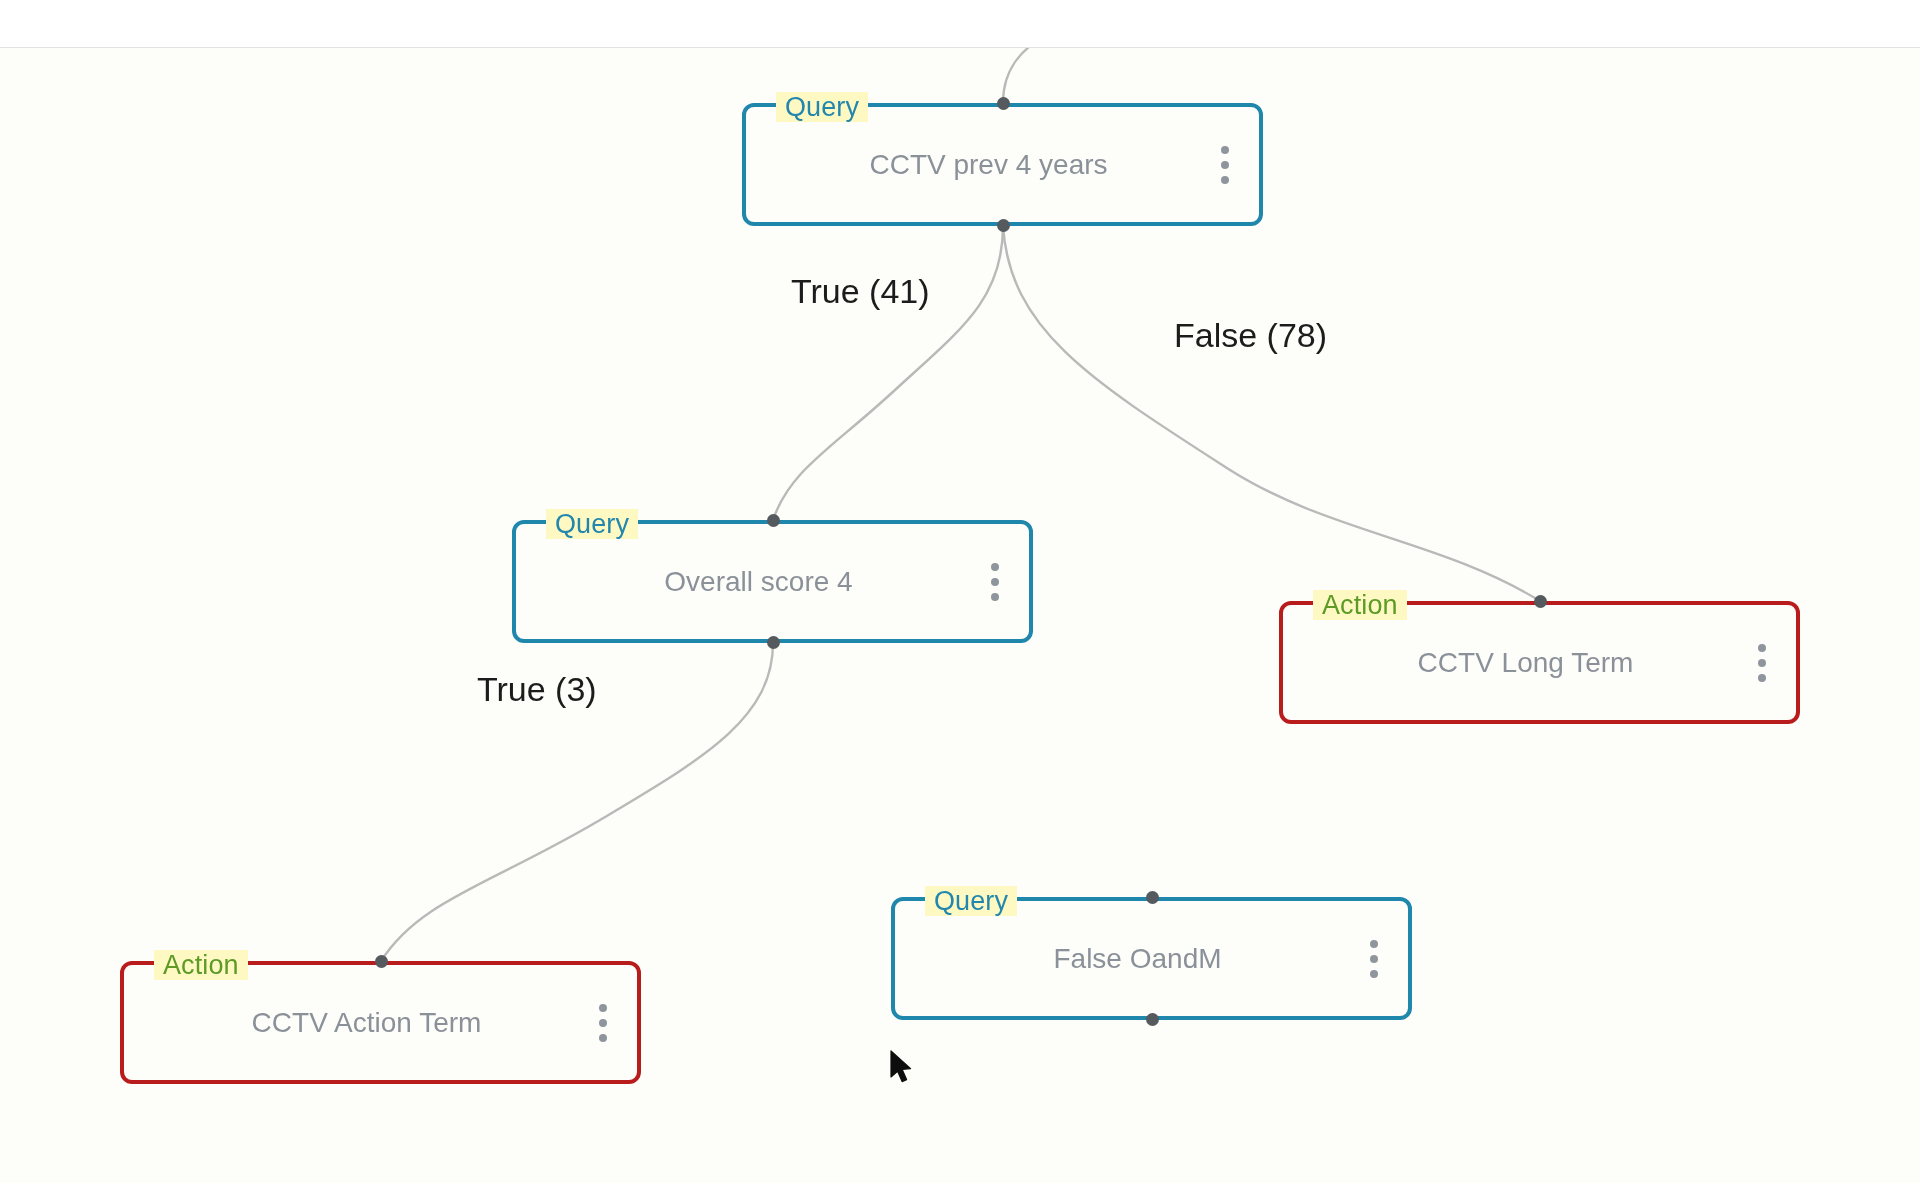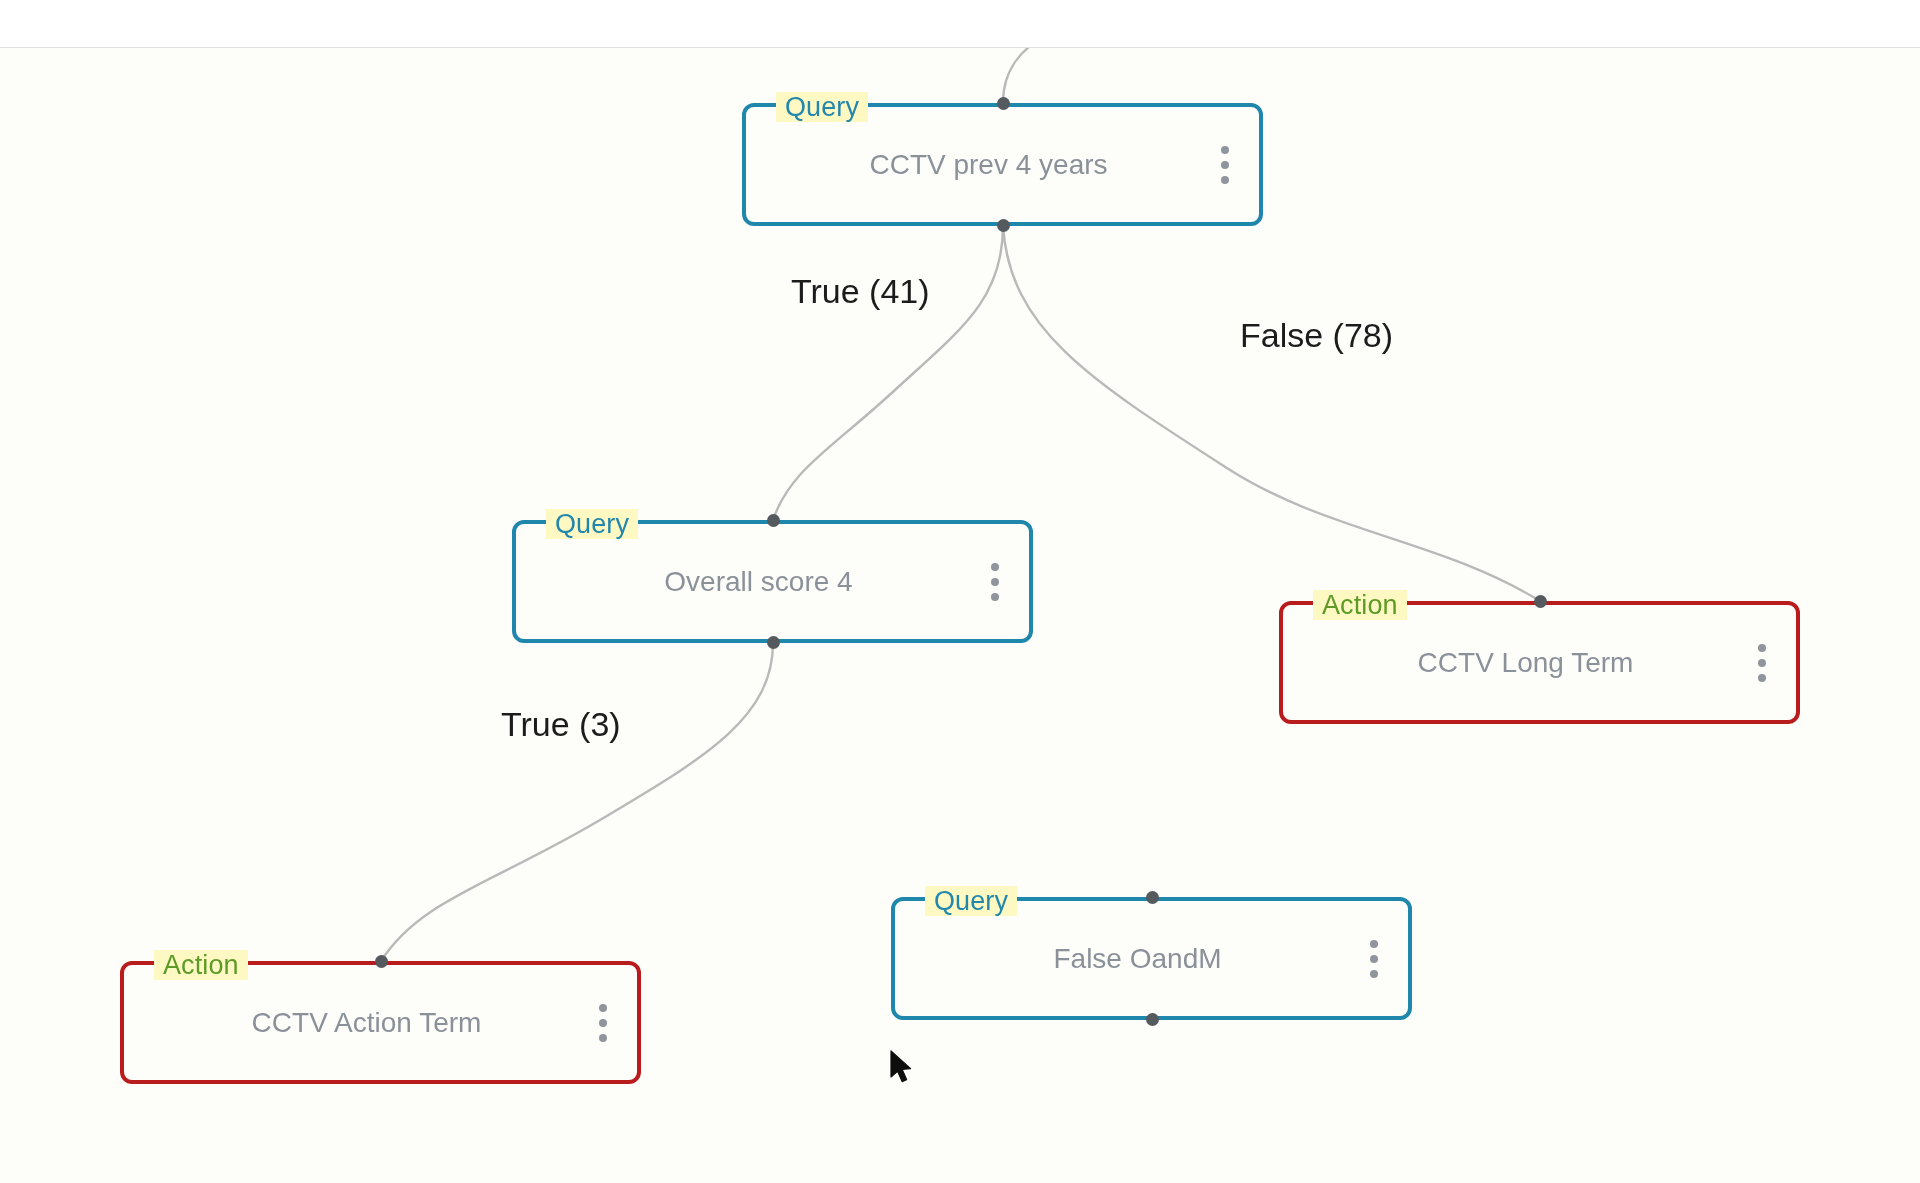--- a/index.html
+++ b/index.html
@@ -157,23 +157,23 @@
 
     <path d="M 1003 226 C 1003 300, 960 330, 895 390 C 830 450, 790 470, 773 520" stroke="#b9b9b9" stroke-width="2.4" fill="none" stroke-linecap="round"></path>
 
     <path d="M 1003 226 C 1010 330, 1090 380, 1230 470 C 1330 533, 1440 540, 1540 601" stroke="#b9b9b9" stroke-width="2.4" fill="none" stroke-linecap="round"></path>
 
     <path d="M 773 643 C 773 720, 700 760, 600 820 C 490 885, 420 900, 381 961" stroke="#b9b9b9" stroke-width="2.4" fill="none" stroke-linecap="round"></path>
   </svg>
 
   <div class="edge-label" style="left:775px; top:224px;margin-left:16px;">True (41)</div>
 
-  <div class="edge-label" style="left:1240px; top:268px;">False (78)</div>
-
-  <div class="edge-label" style="left:477px; top:657px;margin-left:24px;">True (3)</div>
+  <div class="edge-label" style="left:1174px; top:268px;">False (78)</div>
+
+  <div class="edge-label" style="left:477px; top:622px;">True (3)</div>
 
   <div class="flow-node type-query" style="left:742px; top:55px; width:521px; height:123px;">
     <span class="node-type-label">Query</span>
     <span class="node-title">CCTV prev 4 years</span>
     <span class="node-menu">
       <i class="dot"></i>
         <i class="dot"></i>
         <i class="dot"></i>
     </span>
     <span class="port port-top"></span>

